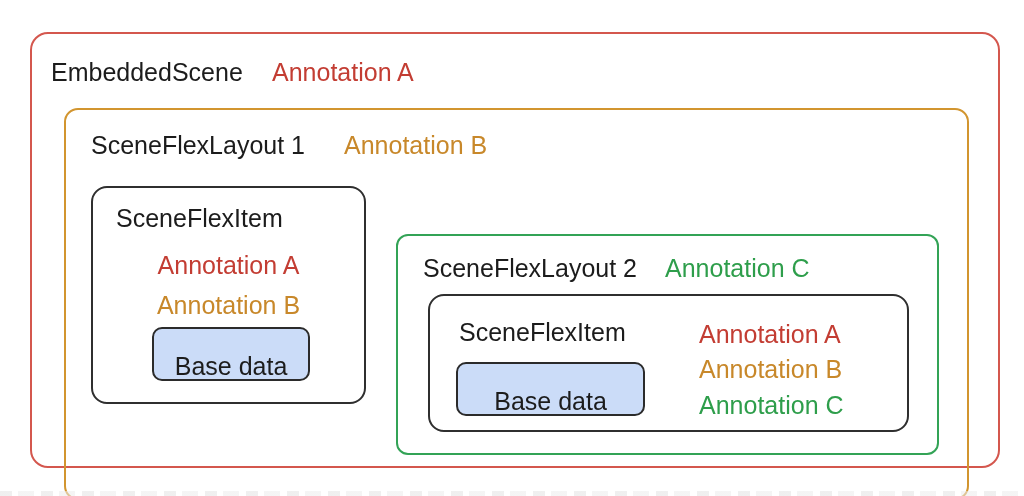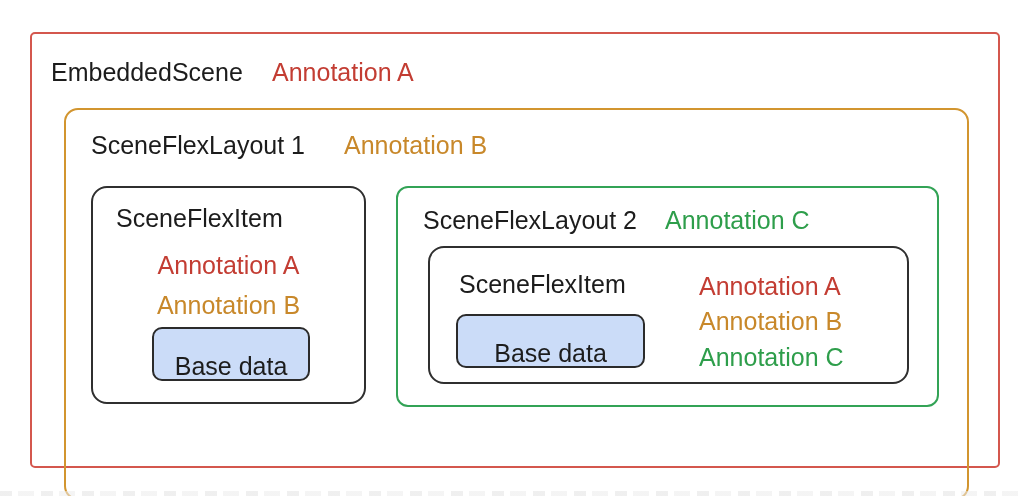--- a/index.html
+++ b/index.html
@@ -17,29 +17,30 @@
     color: #1c1c1c;
     overflow: hidden;
   }
   .abs { position: absolute; }
   .txt { line-height: 1; white-space: nowrap; }
 
   .box { position: absolute; box-sizing: border-box; background: transparent; }
 
   .red-box {
     border: 2px solid var(--red-border, #d4574e);
-    border-radius: 5px;
+    border-radius: 18px;
   }
   .orange-box {
     border: 2px solid var(--orange-border, #d2952f);
     border-radius: 14px;
   }
   .green-box {
     border: 2px solid var(--green-border, #33a356);
     border-radius: 12px;
+    margin-top: 48px;
   }
   .dark-box {
     border: 2.5px solid var(--box-border, #2f2f2f);
     border-radius: 16px;
   }
   .base-box {
     border: 2.5px solid var(--base-border, #2b2b2b);
     border-radius: 10px;
     background: var(--base-fill, #cbdcf8);
     display: flex;

